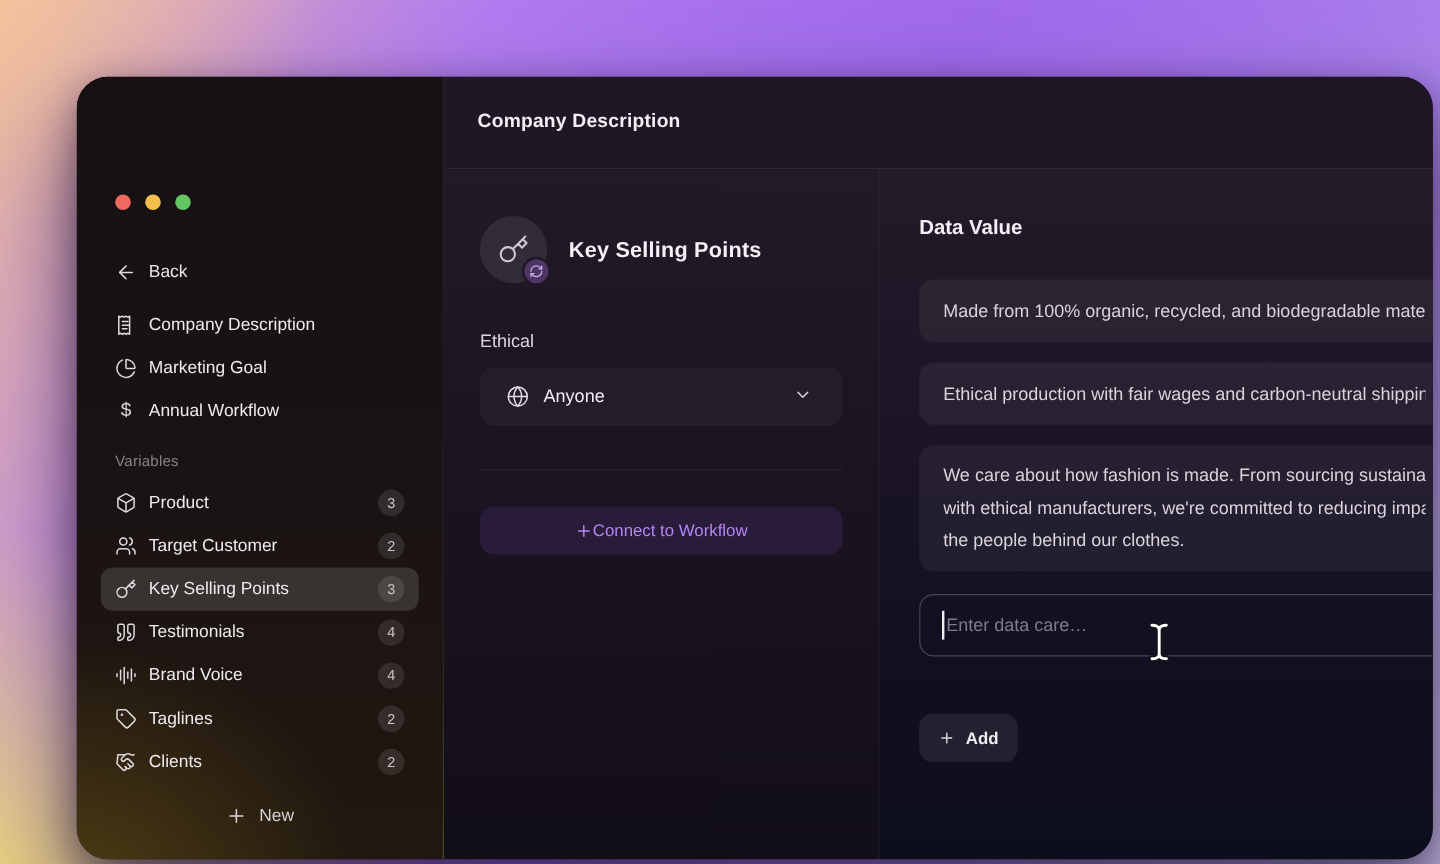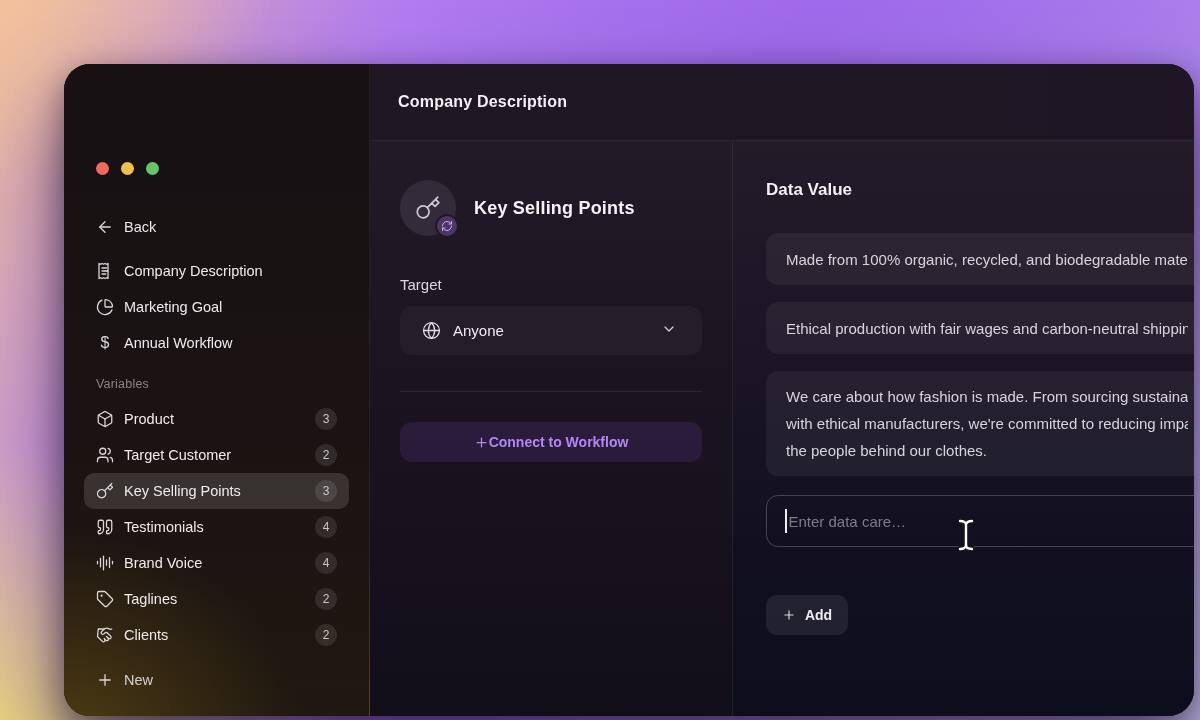--- a/index.html
+++ b/index.html
@@ -38,21 +38,21 @@
   .side-section-label { margin:19px 0 0 12px; font-size:12.5px; color:#8b8389; letter-spacing:.2px; height:15px; }
   .side-list { margin-top:9px; display:flex; flex-direction:column; }
   .side-item { height:36px; display:flex; align-items:center; gap:10px; padding:0 12px; border-radius:10px;
     color:#efeaee; font-size:14.5px; }
   .side-item.selected { background:rgba(255,255,255,.13); }
   .side-item .icon, .back-row .icon { width:18px; height:18px; flex:0 0 18px; display:flex; align-items:center; justify-content:center; color:#ded8dd; }
   .side-item svg, .back-row svg { width:18px; height:18px; stroke:currentColor; fill:none; stroke-width:1.7; stroke-linecap:round; stroke-linejoin:round; }
   .dollar-glyph { font-size:16px; color:#ded8dd; line-height:18px; }
   .badge { margin-left:auto; min-width:22px; height:22px; border-radius:50%; background:rgba(255,255,255,.1);
     color:#cbc5cb; font-size:12px; display:flex; align-items:center; justify-content:center; }
-  .new-row { margin-top:9px; }
+  .new-row { margin-top:9px;justify-content:center; }
   
   .main { flex:1; display:flex; flex-direction:column; min-width:0; }
   .header { height:77px; flex:0 0 77px; display:flex; align-items:center; padding-left:28px;
     border-bottom:1px solid rgba(255,255,255,.07);
     background:linear-gradient(to right, #1f1723, #1e1624); }
   .header-title { color:#f3eff4; font-size:16px; font-weight:700; letter-spacing:.2px; }
   .content { flex:1; display:flex; min-height:0; }
   
   .panel-mid { width:363px; flex:0 0 363px; border-right:1px solid rgba(255,255,255,.07);
     background:linear-gradient(to bottom, #221a27 0%, #1a1420 45%, #120e19 100%);
@@ -68,21 +68,21 @@
   .access-label { margin-top:40px; color:#ddd7e0; font-size:15px; }
   .dropdown { margin-top:13px; height:49px; border-radius:12px; background:#241d2a;
     display:flex; align-items:center; gap:12px; padding:0 22px; color:#f0ecf2; font-size:15px; }
   .dropdown .icon { width:19px; height:19px; color:#e4dee6; display:flex; }
   .dropdown svg { width:19px; height:19px; stroke:currentColor; fill:none; stroke-width:1.6; stroke-linecap:round; stroke-linejoin:round; }
   .dropdown .chev { margin-left:auto; color:#cfc8d2; }
   .dropdown .chev svg { width:16px; height:16px; stroke-width:2; }
   .mid-divider { margin-top:36px; height:1px; background:rgba(255,255,255,.08); }
   .connect-btn { margin-top:30px; height:40px; border-radius:12px; background:rgba(130,80,200,.16);
     display:flex; align-items:center; justify-content:center; gap:0;
-    color:#b584f5; font-size:14px; font-weight:700; }
+    color:#b584f5; font-size:14px; font-weight:400; }
   .connect-btn svg { width:15px; height:15px; stroke:currentColor; fill:none; stroke-width:2; stroke-linecap:round; }
   
   .panel-right { flex:1; min-width:0; overflow:hidden;
     background:linear-gradient(to bottom, #241b29 0%, #1c1526 35%, #121020 70%, #0d0e1c 100%);
     padding:0 0 0 33px; display:flex; flex-direction:column; }
   .data-heading { margin-top:39px; color:#f3eff4; font-size:17px; font-weight:700; height:20px; }
   .cards { margin-top:33px; display:flex; flex-direction:column; gap:17px; }
   .value-card { background:rgba(255,255,255,.055); border-radius:12px; padding:0 20px;
     color:#d8d3dc; font-size:15px; margin-right:-14px; }
   .value-card.single { height:52px; display:flex; align-items:center; }
@@ -260,21 +260,21 @@
                   <path d="M3 12a9 9 0 0 1 9-9 9.75 9.75 0 0 1 6.74 2.74L21 8"></path>
                   <path d="M21 3v5h-5"></path>
                   <path d="M21 12a9 9 0 0 1-9 9 9.75 9.75 0 0 1-6.74-2.74L3 16"></path>
                   <path d="M8 16H3v5"></path>
                 </svg>
             </span>
           </div>
           <div class="snippet-title">Key Selling Points</div>
         </div>
 
-        <div class="access-label">Target</div>
+        <div class="access-label">Ethical</div>
 
         <div class="dropdown">
           <span class="icon">
             <svg viewBox="0 0 24 24">
                 <circle cx="12" cy="12" r="10"></circle>
                 <path d="M12 2a14.5 14.5 0 0 0 0 20 14.5 14.5 0 0 0 0-20"></path>
                 <path d="M2 12h20"></path>
               </svg>
           </span>
           <span>Anyone</span>

